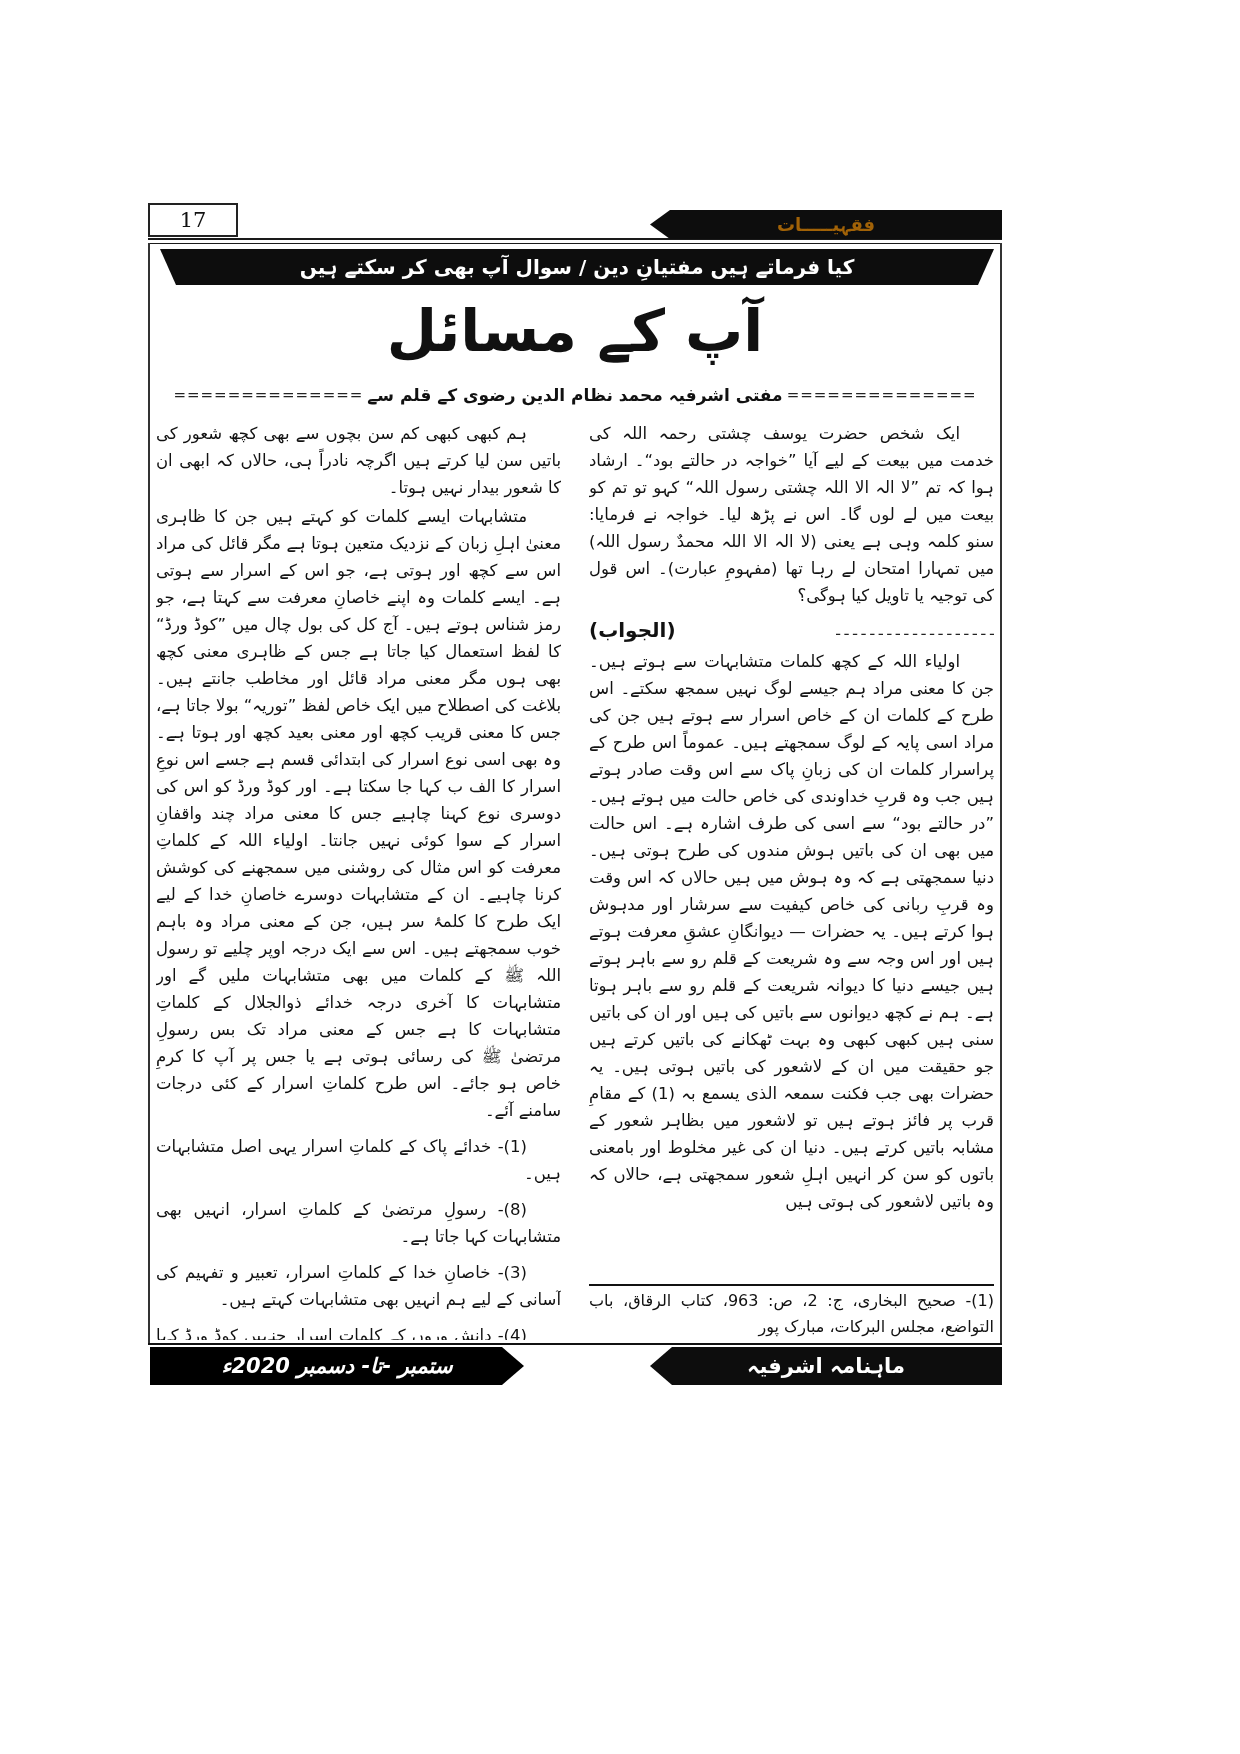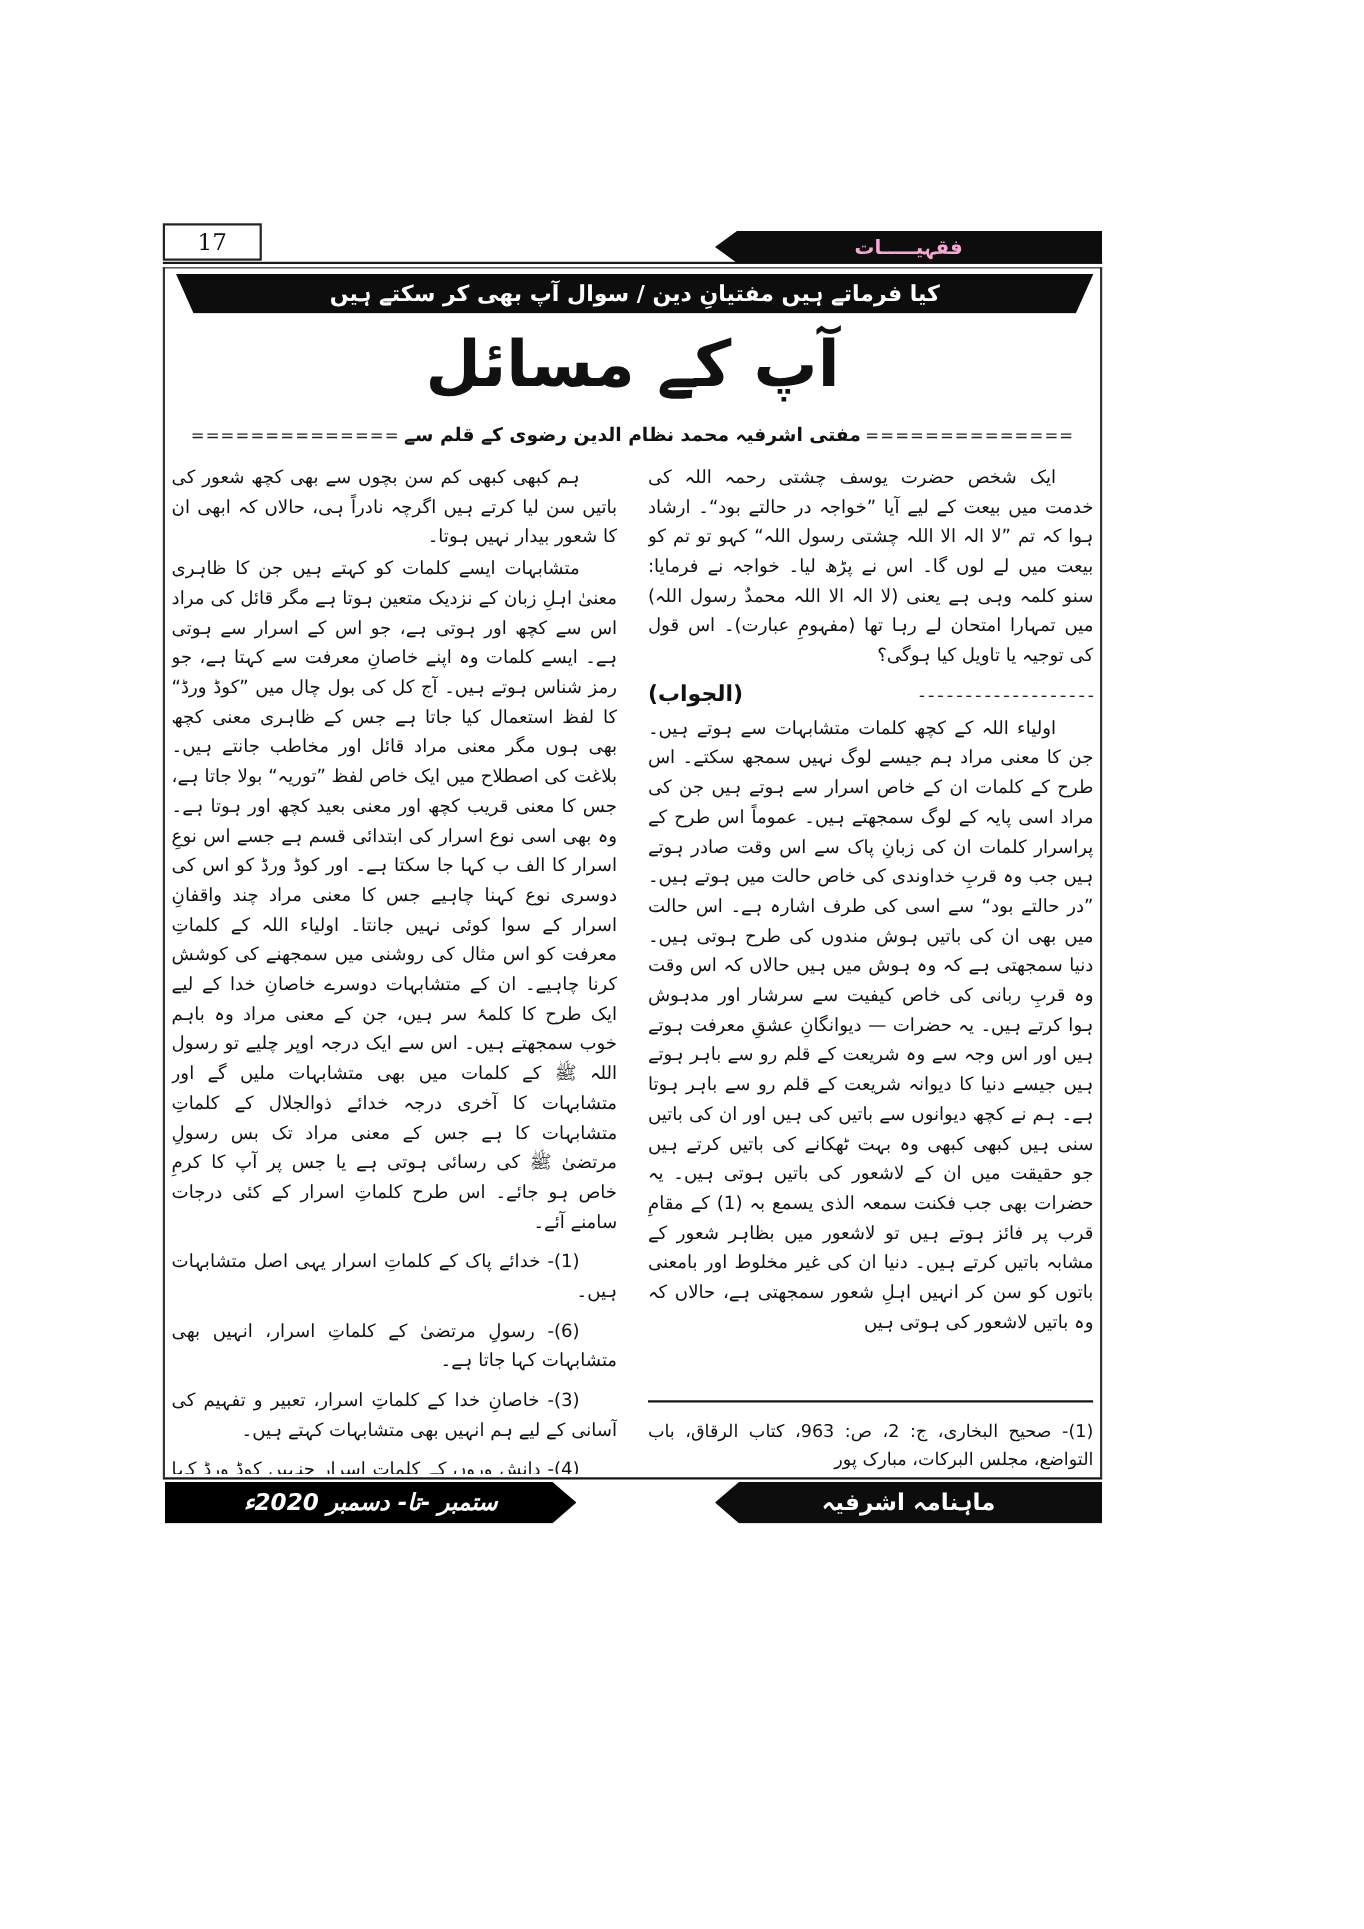--- a/index.html
+++ b/index.html
@@ -24,21 +24,21 @@
     font-family:"DejaVu Serif", serif;
     font-size:21px; background:#fff; z-index:3;
   }
   .top-rule {
     position:absolute; left:0; right:0; top:35px; height:6px;
     border-top:2px solid #1a1a1a; border-bottom:1px solid #1a1a1a;
   }
   .section-banner {
     position:absolute; right:0; top:7px;
     width:352px; height:29px;
-    background:#0d0d0d; color:#f9a8d4;
+    background:#0d0d0d; color:#a16207;
     clip-path:polygon(20px 0, 100% 0, 100% 100%, 20px 100%, 0 50%);
     display:flex; align-items:center; justify-content:center;
     font-size:18px; font-weight:bold; letter-spacing:1px; z-index:3;
   }
   .header-bar {
     position:absolute; left:12px; right:8px; top:46px; height:36px;
     background:#0d0d0d; color:#fff;
     clip-path:polygon(0 0, 100% 0, calc(100% - 16px) 100%, 16px 100%);
     display:flex; align-items:center; justify-content:center;
     font-size:20px; font-weight:bold;
@@ -78,21 +78,21 @@
     margin-bottom:4px; text-indent:0;
   }
   .jawab-line {
     display:flex; justify-content:space-between; align-items:center;
     margin:8px 0 4px 0;
   }
   .jawab-dashes { font-size:14px; letter-spacing:1px; white-space:nowrap; overflow:hidden; color:#222; }
   .jawab-label { font-weight:bold; font-size:20px; white-space:nowrap; }
   .footnote-block {
     margin-top:auto; border-top:2px solid #111;
-    padding-top:13px; font-size:16px; line-height:26px;
+    padding-top:2px; font-size:16px; line-height:26px;
   }
   .footnote-block p { text-indent:0; }
   .list-item { margin-top:9px; }
   .closing { margin-top:9px; }
   .para2 { margin-top:2px; }
   
   .footer-rule {
     position:absolute; left:0; right:0; top:1140px;
     border-top:2px solid #111;
   }
@@ -151,21 +151,21 @@
       <p>اولیاء اللہ کے کچھ کلمات متشابہات سے ہوتے ہیں۔ جن کا معنی مراد ہم جیسے لوگ نہیں سمجھ سکتے۔ اس طرح کے کلمات ان کے خاص اسرار سے ہوتے ہیں جن کی مراد اسی پایہ کے لوگ سمجھتے ہیں۔ عموماً اس طرح کے پراسرار کلمات ان کی زبانِ پاک سے اس وقت صادر ہوتے ہیں جب وہ قربِ خداوندی کی خاص حالت میں ہوتے ہیں۔ ”در حالتے بود“ سے اسی کی طرف اشارہ ہے۔ اس حالت میں بھی ان کی باتیں ہوش مندوں کی طرح ہوتی ہیں۔ دنیا سمجھتی ہے کہ وہ ہوش میں ہیں حالاں کہ اس وقت وہ قربِ ربانی کی خاص کیفیت سے سرشار اور مدہوش ہوا کرتے ہیں۔ یہ حضرات — دیوانگانِ عشقِ معرفت ہوتے ہیں اور اس وجہ سے وہ شریعت کے قلم رو سے باہر ہوتے ہیں جیسے دنیا کا دیوانہ شریعت کے قلم رو سے باہر ہوتا ہے۔ ہم نے کچھ دیوانوں سے باتیں کی ہیں اور ان کی باتیں سنی ہیں کبھی کبھی وہ بہت ٹھکانے کی باتیں کرتے ہیں جو حقیقت میں ان کے لاشعور کی باتیں ہوتی ہیں۔ یہ حضرات بھی جب فکنت سمعہ الذی یسمع بہ (1) کے مقامِ قرب پر فائز ہوتے ہیں تو لاشعور میں بظاہر شعور کے مشابہ باتیں کرتے ہیں۔ دنیا ان کی غیر مخلوط اور بامعنی باتوں کو سن کر انہیں اہلِ شعور سمجھتی ہے، حالاں کہ وہ باتیں لاشعور کی ہوتی ہیں</p>
       <div class="footnote-block">
         <p>(1)- صحیح البخاری، ج: 2، ص: 963، کتاب الرقاق، باب التواضع، مجلس البرکات، مبارک پور</p>
       </div>
     </div>
 
     <div class="col">
       <p>ہم کبھی کبھی کم سن بچوں سے بھی کچھ شعور کی باتیں سن لیا کرتے ہیں اگرچہ نادراً ہی، حالاں کہ ابھی ان کا شعور بیدار نہیں ہوتا۔</p>
       <p class="para2">متشابہات ایسے کلمات کو کہتے ہیں جن کا ظاہری معنیٰ اہلِ زبان کے نزدیک متعین ہوتا ہے مگر قائل کی مراد اس سے کچھ اور ہوتی ہے، جو اس کے اسرار سے ہوتی ہے۔ ایسے کلمات وہ اپنے خاصانِ معرفت سے کہتا ہے، جو رمز شناس ہوتے ہیں۔ آج کل کی بول چال میں ”کوڈ ورڈ“ کا لفظ استعمال کیا جاتا ہے جس کے ظاہری معنی کچھ بھی ہوں مگر معنی مراد قائل اور مخاطب جانتے ہیں۔ بلاغت کی اصطلاح میں ایک خاص لفظ ”توریہ“ بولا جاتا ہے، جس کا معنی قریب کچھ اور معنی بعید کچھ اور ہوتا ہے۔ وہ بھی اسی نوع اسرار کی ابتدائی قسم ہے جسے اس نوعِ اسرار کا الف ب کہا جا سکتا ہے۔ اور کوڈ ورڈ کو اس کی دوسری نوع کہنا چاہیے جس کا معنی مراد چند واقفانِ اسرار کے سوا کوئی نہیں جانتا۔ اولیاء اللہ کے کلماتِ معرفت کو اس مثال کی روشنی میں سمجھنے کی کوشش کرنا چاہیے۔ ان کے متشابہات دوسرے خاصانِ خدا کے لیے ایک طرح کا کلمۂ سر ہیں، جن کے معنی مراد وہ باہم خوب سمجھتے ہیں۔ اس سے ایک درجہ اوپر چلیے تو رسول اللہ ﷺ کے کلمات میں بھی متشابہات ملیں گے اور متشابہات کا آخری درجہ خدائے ذوالجلال کے کلماتِ متشابہات کا ہے جس کے معنی مراد تک بس رسولِ مرتضیٰ ﷺ کی رسائی ہوتی ہے یا جس پر آپ کا کرمِ خاص ہو جائے۔ اس طرح کلماتِ اسرار کے کئی درجات سامنے آئے۔</p>
       <p class="list-item">(1)- خدائے پاک کے کلماتِ اسرار یہی اصل متشابہات ہیں۔</p>
-      <p class="list-item">(6)- رسولِ مرتضیٰ کے کلماتِ اسرار، انہیں بھی متشابہات کہا جاتا ہے۔</p>
+      <p class="list-item">(8)- رسولِ مرتضیٰ کے کلماتِ اسرار، انہیں بھی متشابہات کہا جاتا ہے۔</p>
       <p class="list-item">(3)- خاصانِ خدا کے کلماتِ اسرار، تعبیر و تفہیم کی آسانی کے لیے ہم انہیں بھی متشابہات کہتے ہیں۔</p>
       <p class="list-item">(4)- دانش وروں کے کلماتِ اسرار جنہیں کوڈ ورڈ کہا جاتا ہے۔</p>
       <p class="closing">آخری دونوں درجات آسان سے آسان تر ہیں پھر بھی عامۂ ناس کی</p>
     </div>
 
   </div>
 
   <div class="footer-rule"></div>
   <div class="ribbon-date">
     <span>ستمبر -تا- دسمبر 2020ء</span>

